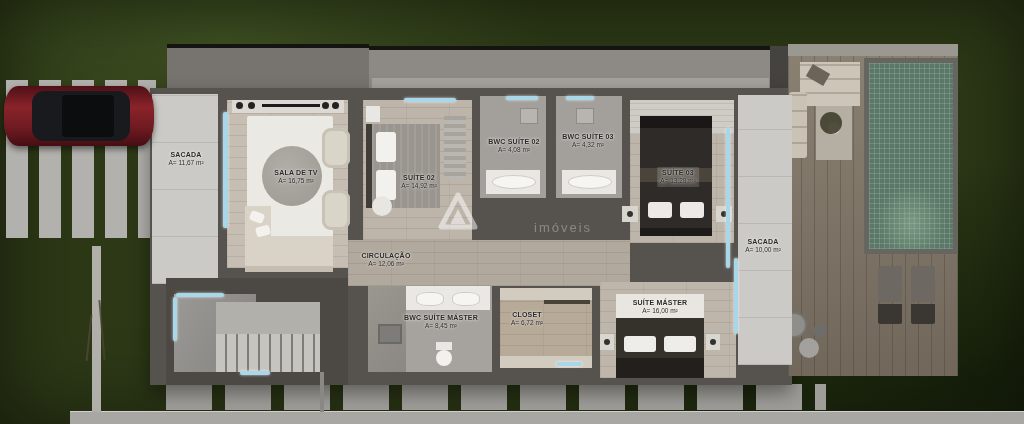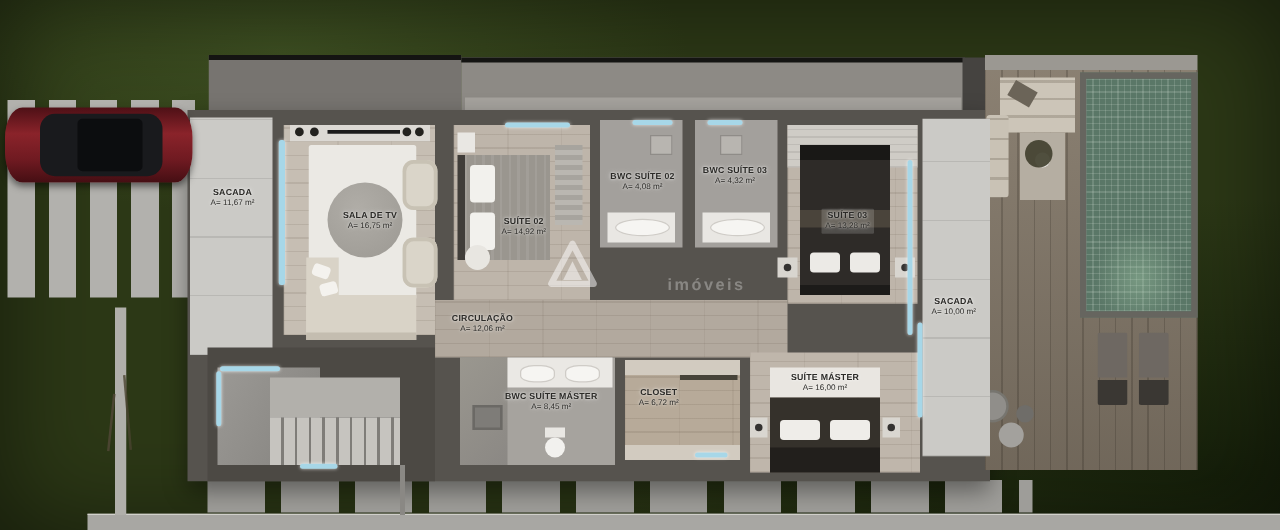--- a/index.html
+++ b/index.html
@@ -237,15 +237,15 @@
     <div class="n">SUÍTE MÁSTER</div>
     <div class="ar">A= 16,00 m²</div>
   </div>
 
   <div class="a" style="left:438px;top:192px;z-index:6;">
     <svg width="40" height="38" viewBox="0 0 40 38">
       <path d="M20 3 L3 35 H37 Z" fill="none" stroke="rgba(255,255,255,.5)" stroke-width="5" stroke-linejoin="round"></path>
       <path d="M20 17 L12.5 32 H27.5 Z" fill="rgba(255,255,255,.5)"></path>
     </svg>
   </div>
-  <div class="wm" style="left:534px;top:220px;font-size:13px;font-weight:bold;color:rgba(255,255,255,.30);letter-spacing:2px;">imóveis</div>
+  <div class="wm" style="left:534px;top:220px;font-size:13px;font-weight:normal;color:rgba(255,255,255,.30);letter-spacing:2px;">imóveis</div>
 
 </div>
 
 </body></html>

